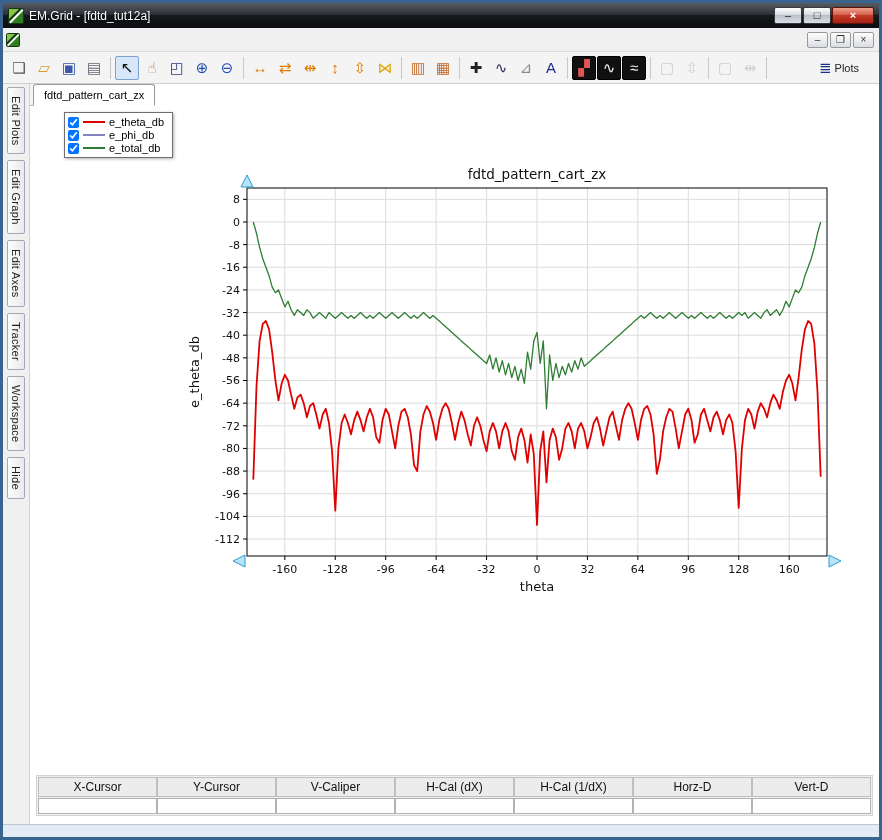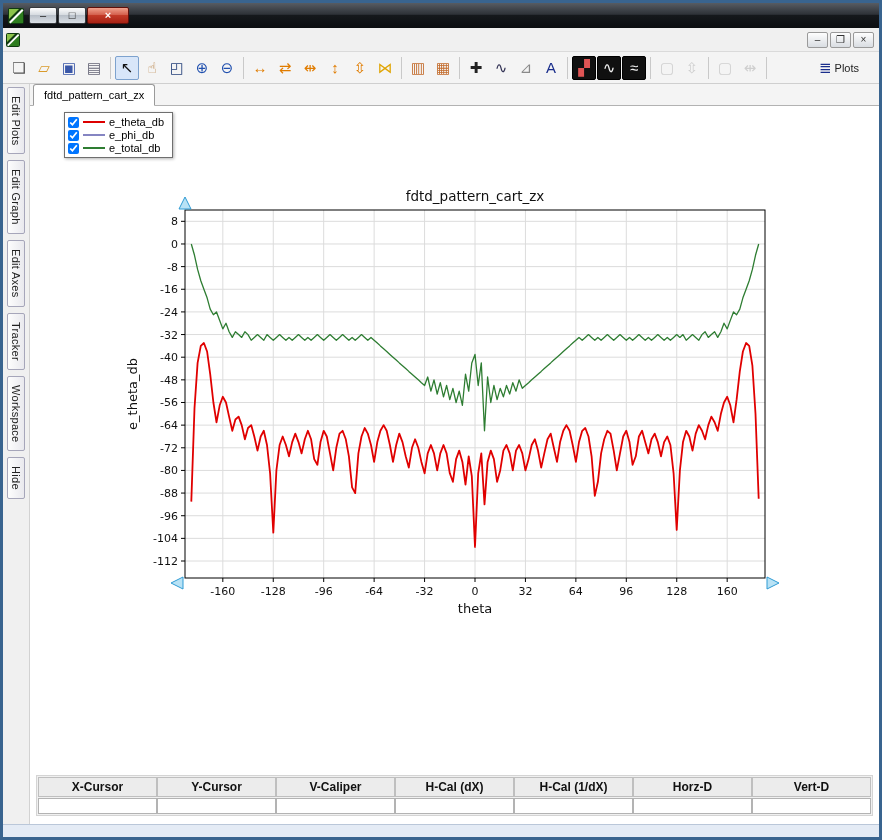--- a/index.html
+++ b/index.html
@@ -37,55 +37,56 @@
   .tb-btn.haslabel { width:60px; justify-content:flex-start; padding:0 3px; overflow:hidden; margin-left:auto; }
   .tb-label { font-size:11px; color:#222; white-space:nowrap; }
   .tb-sep { width:1px; height:22px; flex:0 0 1px; background:#c9c9c9; margin:0 3px; }
   
   .main { flex:1 1 auto; display:flex; min-height:0; }
   .side-strip { width:27px; flex:0 0 27px; background:#f0f0f0; border-right:1px solid #d2d2d2;
                 display:flex; flex-direction:column; align-items:center; padding-top:3px; gap:6px; }
   .side-tab { writing-mode:vertical-rl; font-size:11px; color:#222; letter-spacing:.3px;
               background:linear-gradient(90deg,#fdfdfd,#e9e9ee); border:1px solid #a6a6ba; border-radius:2px;
               padding:8px 2px; cursor:default; }
-  .content { flex:1 1 auto; position:relative; background:#fff; display:flex; flex-direction:column; min-width:0; }
+  .content { flex:1 1 auto; position:relative; background:#fff; display:flex; flex-direction:row; min-width:0; }
   .tabbar { height:22px; flex:0 0 22px; background:#f4f4f4; border-bottom:1px solid #b2b2b2;
             display:flex; align-items:flex-end; padding-left:3px; }
   .tab { font-size:11px; padding:4px 10px 4px; background:#fff; border:1px solid #9a9a9a; border-bottom:1px solid #fff;
          border-radius:3px 3px 0 0; position:relative; top:1px; }
   
   .legend { position:absolute; left:34px; top:28px; background:#fff; border:1px solid #6f6f6f;
             box-shadow:1px 1px 3px rgba(0,0,0,.3); padding:3px 8px 3px 3px; display:flex; flex-direction:column;
             gap:1px; z-index:5; }
   .legend-row { display:flex; align-items:center; gap:4px; font-size:11px; white-space:nowrap; }
   .legend-row input { width:11px; height:11px; margin:0; }
   .swatch { width:22px; height:0; border-top:2px solid #000; }
   
   .chart-wrap { margin:82px auto 0; }
   
   .measure { position:absolute; left:6px; right:6px; bottom:8px; background:#f0f0f0; border:1px solid #d4d4d4; padding:1px; }
   .measure-grid { display:grid; grid-template-columns:repeat(7,1fr); grid-auto-rows:auto; gap:0; }
-  .m-head { background:#ececec; border:1px solid #bfbfbf; margin:0 0 1px 0; font-size:12px; font-weight:bold;
+  .m-head { background:#ececec; border:1px solid #bfbfbf; margin:0 0 1px 0; font-size:12px; font-weight:normal;
             text-align:center; padding:2px 0; color:#111; }
   .m-val { background:#fff; border:1px solid #b3b3b3; height:16px; }
   
   .statusbar { height:13px; flex:0 0 13px; background:#e4ebf5; border-top:1px solid #bac7d9; }
 </style>
 </head>
 <body>
 
 <div class="window">
 
   <div class="titlebar">
     <svg width="16" height="16">
       <rect x="0" y="0" width="16" height="16" rx="2" fill="#103a10"></rect>
       <polygon points="1,15 15,1 15,15" fill="#2e7d1f"></polygon>
       <polygon points="1,1 11,1 1,11" fill="#8bc34a"></polygon>
       <polygon points="1,14 14,1 15.5,2.5 2.5,15.5" fill="#ffffff"></polygon>
     </svg>
+    <span class="title-text">EM.Grid - [fdtd_tut12a]</span>
     <span class="winbtns" id="titlebar-buttons">
         <span class="winbtn">–</span>
         <span class="winbtn">□</span>
         <span class="winbtn close">×</span>
       </span>
   </div>
 
   <div class="menubar">
     <svg width="14" height="14">
       <rect x="0" y="0" width="14" height="14" rx="2" fill="#103a10"></rect>

